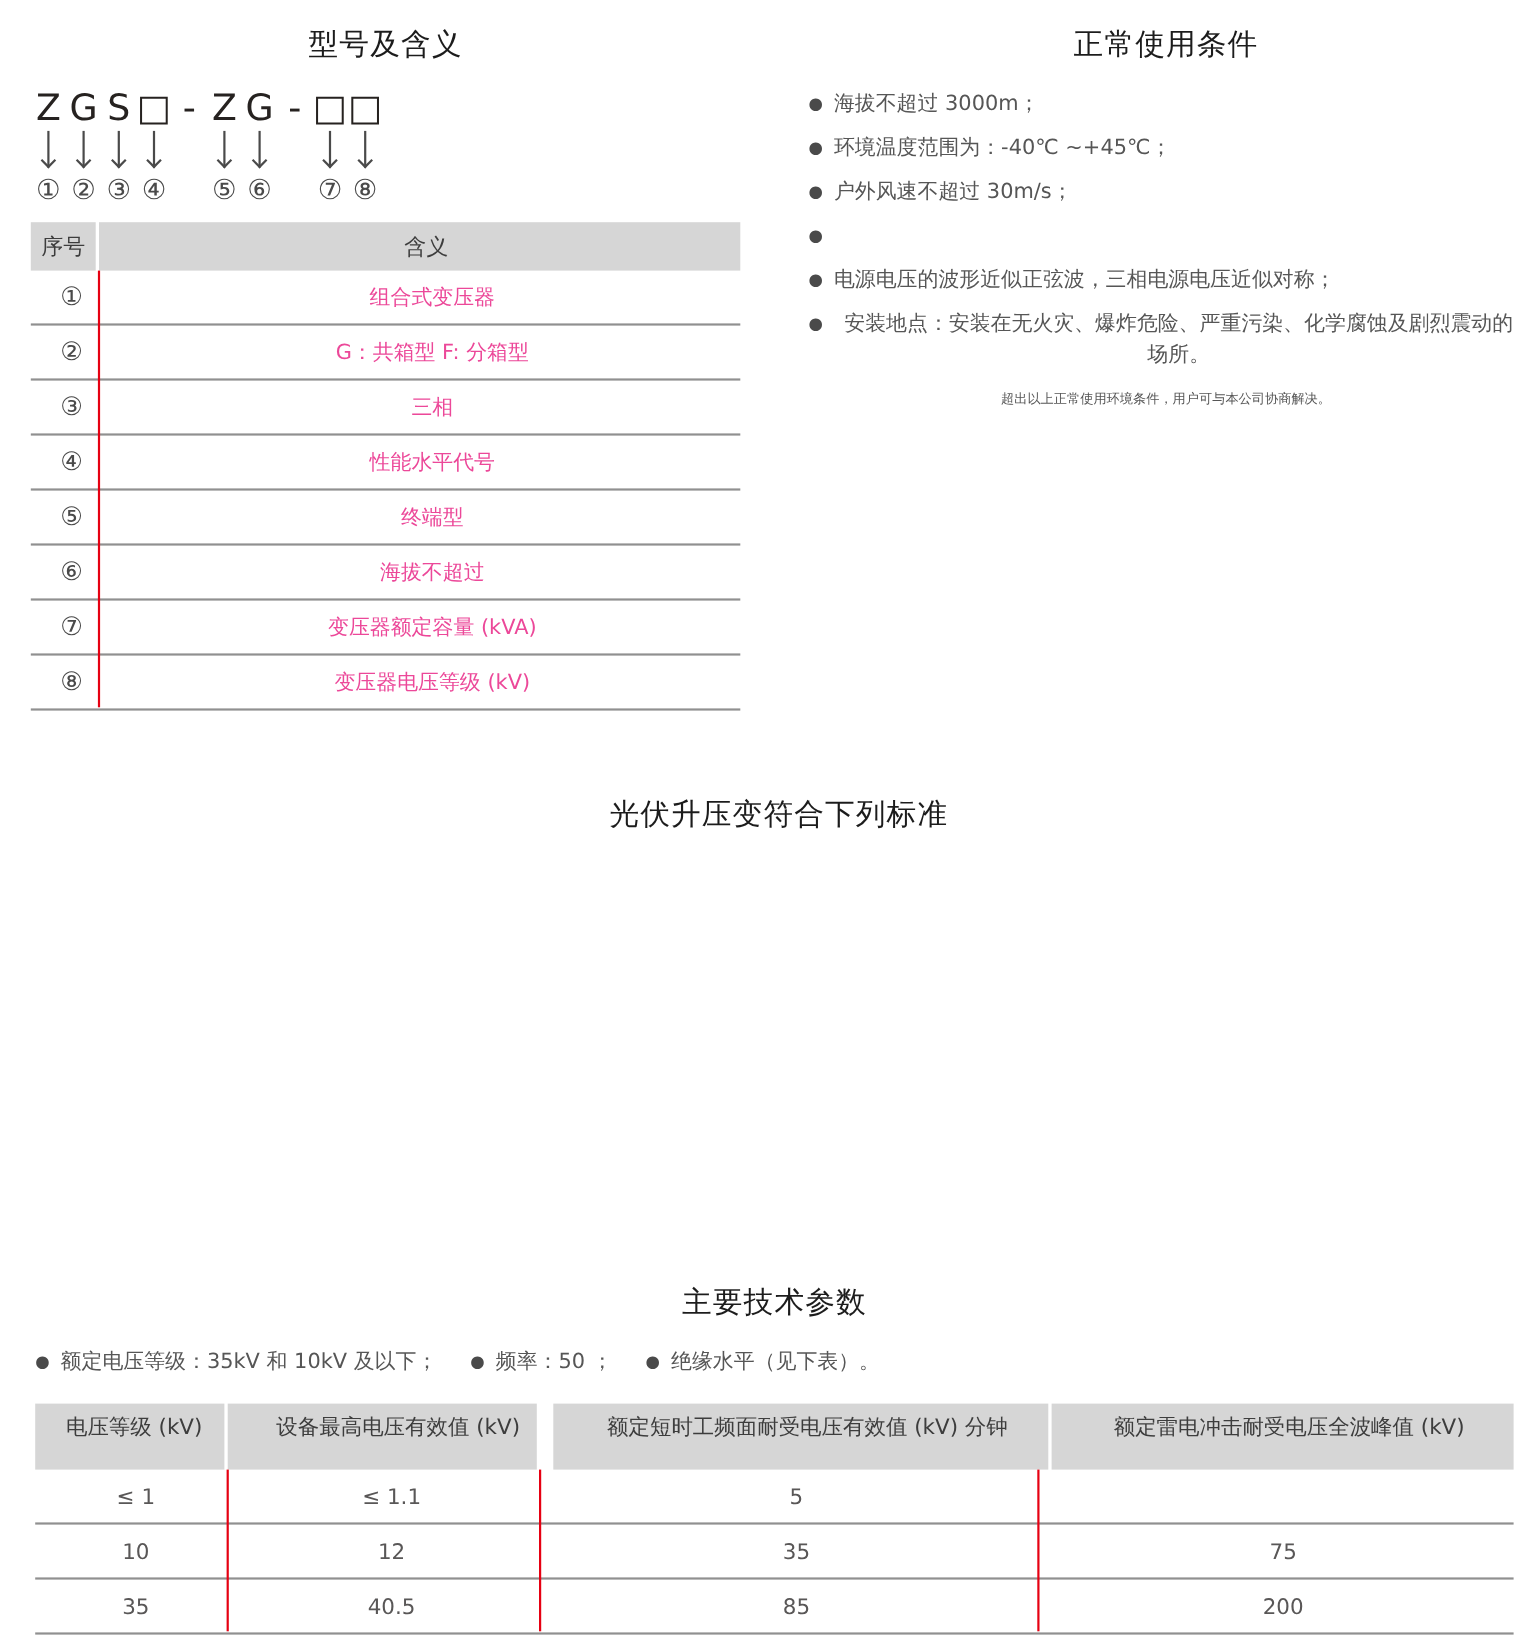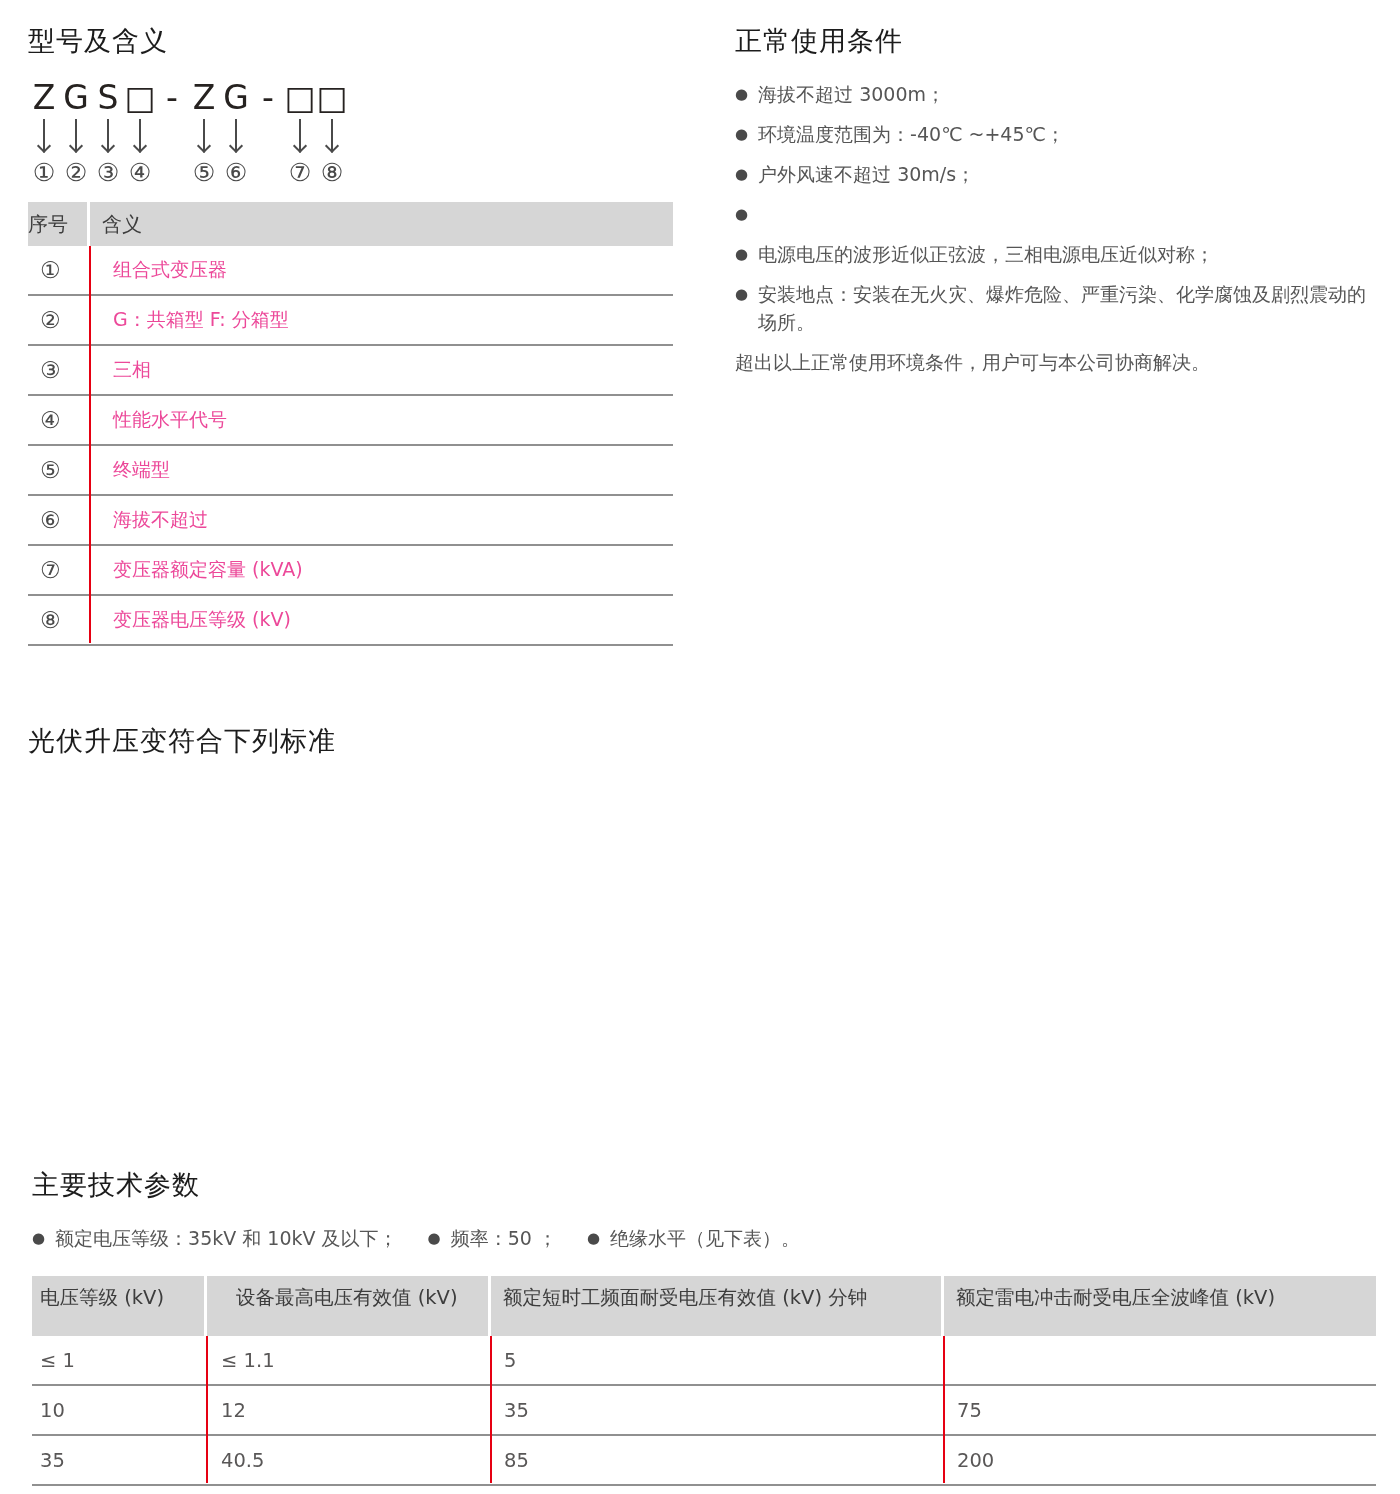--- a/index.html
+++ b/index.html
@@ -1,21 +1,21 @@
 <!DOCTYPE html>
 <html><head>
 <meta charset="utf-8">
 <style>
   html,body { margin:0; padding:0; }
   body {
     width:1400px; height:1494px; position:relative; background:#ffffff;
     font-family:"DejaVu Sans","Liberation Sans",sans-serif;
     -webkit-font-smoothing:antialiased;
   }
-  .section { position:absolute; }
+  .section { position:absolute;text-align:center; }
   #model-section      { left:28px;  top:26px;  width:645px; }
   #conditions-section { left:735px; top:26px;  width:650px; }
   #standards-section  { left:28px;  top:714px; width:1360px;margin-top:12px; }
   #params-section     { left:32px;  top:1170px; width:1344px; }
 
   .section-title { font-size:27px; font-weight:500; color:#1c1c1c; margin:0; line-height:30px; letter-spacing:1px; }
 
   
   .code-row { display:flex; margin-top:24px; align-items:flex-start; }
   .code-slot { display:flex; flex-direction:column; align-items:center; width:32px; }
@@ -35,35 +35,35 @@
   .mtable-body .redline { position:absolute; left:61px; top:0; bottom:3px; width:2px; background:#e60012; }
   .mrow { display:flex; height:48px; align-items:center; border-bottom:2px solid #909090; }
   .mrow:last-child { border-bottom:3px solid #9c9c9c; }
   .mcell-no { width:62px; padding-left:12px; box-sizing:border-box; font-size:23px; color:#4a4a4a; }
   .mcell-meaning { flex:1; padding-left:23px; font-size:19px; color:#ec4899; }
 
   
   .bullets { margin-top:24px; }
   .bullet-row { display:flex; margin-bottom:12px; font-size:19px; color:#565656; line-height:28px; }
   .bullet-dot { color:#4a4a4a; font-size:15px; margin-right:10px; line-height:28px; flex:0 0 auto; }
-  .note { font-size:19px; color:#565656; line-height:28px; margin:2px 0 0 0; }
+  .note { font-size:12px; color:#565656; line-height:28px; margin:2px 0 0 0; }
 
   
   .standards-list { margin-top:18px; }
   .standard-item { font-size:19.5px; color:#565656; line-height:40px; margin:0; white-space:nowrap; }
 
   
   .param-bullets { display:flex; margin-top:24px; font-size:19px; color:#565656; line-height:28px; }
   .param-bullet { display:flex; margin-right:30px; }
 
   .ptable { margin-top:24px; width:1344px; }
   .ptable-header { display:flex; height:60px; }
   .ptable-header .ph { background:#d6d6d6; color:#3d3d3d; font-size:19.5px; line-height:43px; box-sizing:border-box; white-space:nowrap; }
   .ph1 { width:172px; padding-left:8px;  margin-right:3px; }
-  .ph2 { width:281px; padding-left:29px; margin-right:3px; }
+  .ph2 { width:281px; padding-left:29px; margin-right:15px; }
   .ph3 { width:450px; padding-left:12px; margin-right:3px; }
   .ph4 { flex:1; padding-left:12px; }
   .ptable-body { position:relative; }
   .ptable-body .redline { position:absolute; top:0; bottom:3px; width:2px; background:#e60012; }
   .redline-1 { left:174px; } .redline-2 { left:458px; } .redline-3 { left:911px; }
   .prow { display:flex; height:48px; align-items:center; border-bottom:2px solid #909090; font-size:19.5px; color:#595757; }
   .prow:last-child { border-bottom:3px solid #9c9c9c; }
   .pc { box-sizing:border-box; }
   .pc1 { width:175px; padding-left:8px; }
   .pc2 { width:284px; padding-left:14px; }

